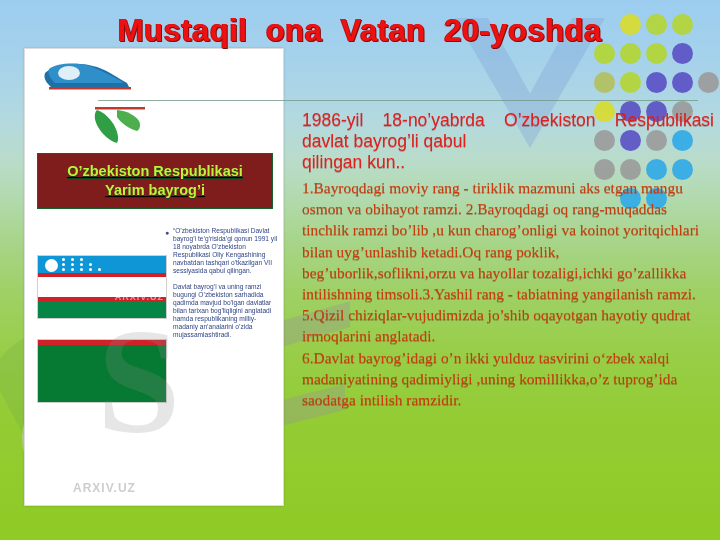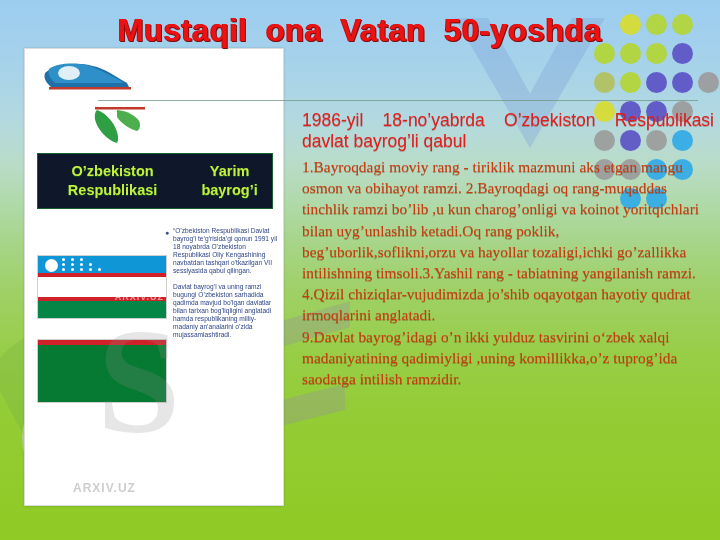--- a/index.html
+++ b/index.html
@@ -163,26 +163,27 @@
     top: 4px;
     width: 140px;
     height: 92px;
   }
   .poster-banner {
     position: absolute;
     left: 12px;
     top: 104px;
     width: 236px;
     height: 56px;
-    background: #0f172a;
+    background: #7f1d1d;
     border: 1px solid #15622f;
     display: flex;
-    flex-direction: row;
+    flex-direction: column;
     align-items: center;
     justify-content: center;
+    text-decoration: underline;
   }
   .poster-banner span {
     display: block;
     color: #c3f03a;
     font-size: 14.5px;
     font-weight: bold;
     line-height: 19px;
     text-align: center;
     text-shadow: 0 1px 0 #0c4620;
   }
@@ -308,21 +309,21 @@
 <div class="wm-layer">
   <div class="wm-chevron"></div>
   <div class="wm-leaf"></div>
   <div class="wm-blob"></div>
   <div class="wm-bigS">S</div>
   <div class="wm-band wm-band-a"></div>
   <div class="wm-band wm-band-b"></div>
   <div class="wm-arxiv">ARXIV.UZ</div>
 </div>
 
-<div class="title">Mustaqil  ona  Vatan  50-yoshda</div>
+<div class="title">Mustaqil  ona  Vatan  20-yoshda</div>
 <div class="divider"></div>
 
 <div class="dots">
     <div class="dot" style="left: 26px; top: 0px; background: rgb(216, 220, 42);"></div>
     <div class="dot" style="left: 52px; top: 0px; background: rgb(180, 213, 50);"></div>
     <div class="dot" style="left: 78px; top: 0px; background: rgb(180, 213, 50);"></div>
     <div class="dot" style="left: 0px; top: 29px; background: rgb(180, 213, 50);"></div>
     <div class="dot" style="left: 26px; top: 29px; background: rgb(180, 213, 50);"></div>
     <div class="dot" style="left: 52px; top: 29px; background: rgb(180, 213, 50);"></div>
     <div class="dot" style="left: 78px; top: 29px; background: rgb(90, 79, 196);"></div>
@@ -405,19 +406,20 @@
 
     <div class="poster-wm-s">S</div>
     <div class="poster-arxiv">ARXIV.UZ</div>
   </div>
 </div>
 
 <div class="content">
   <div class="lead">
     <span>1986-yil    18-no’yabrda        O’zbekiston</span>
     <span>Respublikasi     davlat     bayrog’li   qabul</span>
+    <span class="last">qilingan  kun..</span>
   </div>
   <div class="body-text">
     <p>1.Bayroqdagi  moviy  rang - tiriklik mazmuni  aks etgan mangu osmon va obihayot ramzi. 2.Bayroqdagi oq  rang-muqaddas tinchlik ramzi bo’lib ,u kun charog’onligi va koinot yoritqichlari bilan uyg’unlashib ketadi.Oq rang poklik, beg’uborlik,soflikni,orzu va hayollar tozaligi,ichki go’zallikka intilishning timsoli.3.Yashil rang - tabiatning yangilanish ramzi.</p>
-    <p>4.Qizil chiziqlar-vujudimizda jo’shib oqayotgan hayotiy qudrat irmoqlarini anglatadi.</p>
-    <p>9.Davlat bayrog’idagi o’n ikki yulduz tasvirini o‘zbek xalqi madaniyatining qadimiyligi ,uning komillikka,o’z tuprog’ida saodatga intilish ramzidir.</p>
+    <p>5.Qizil chiziqlar-vujudimizda jo’shib oqayotgan hayotiy qudrat irmoqlarini anglatadi.</p>
+    <p>6.Davlat bayrog’idagi o’n ikki yulduz tasvirini o‘zbek xalqi madaniyatining qadimiyligi ,uning komillikka,o’z tuprog’ida saodatga intilish ramzidir.</p>
   </div>
 </div>
 
 </body></html>

